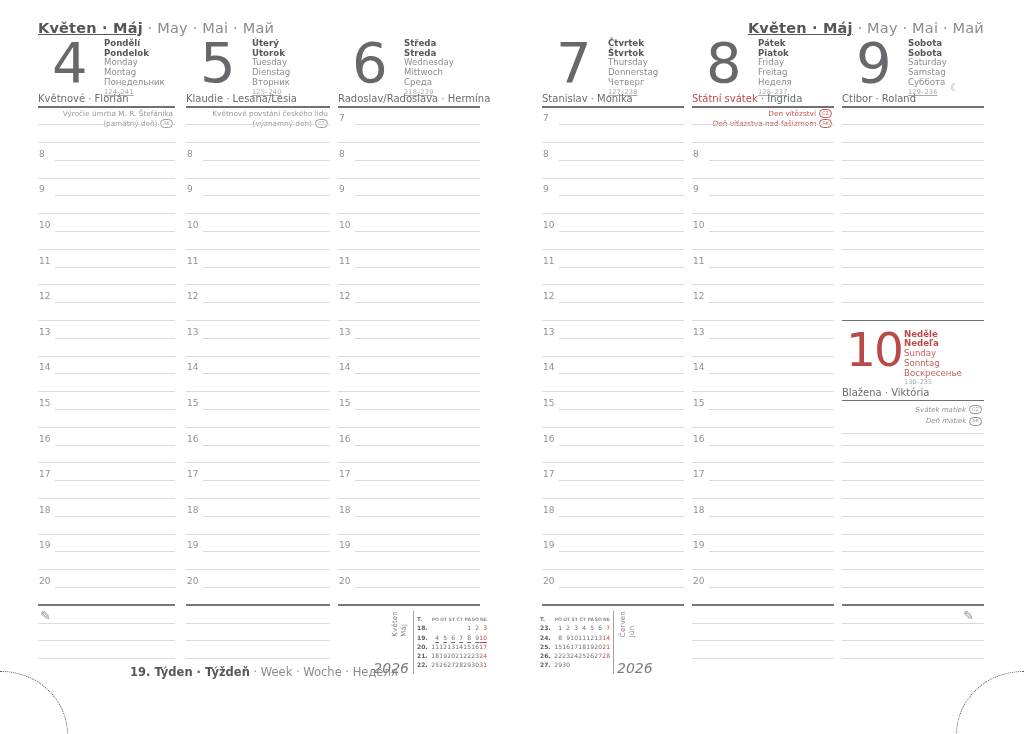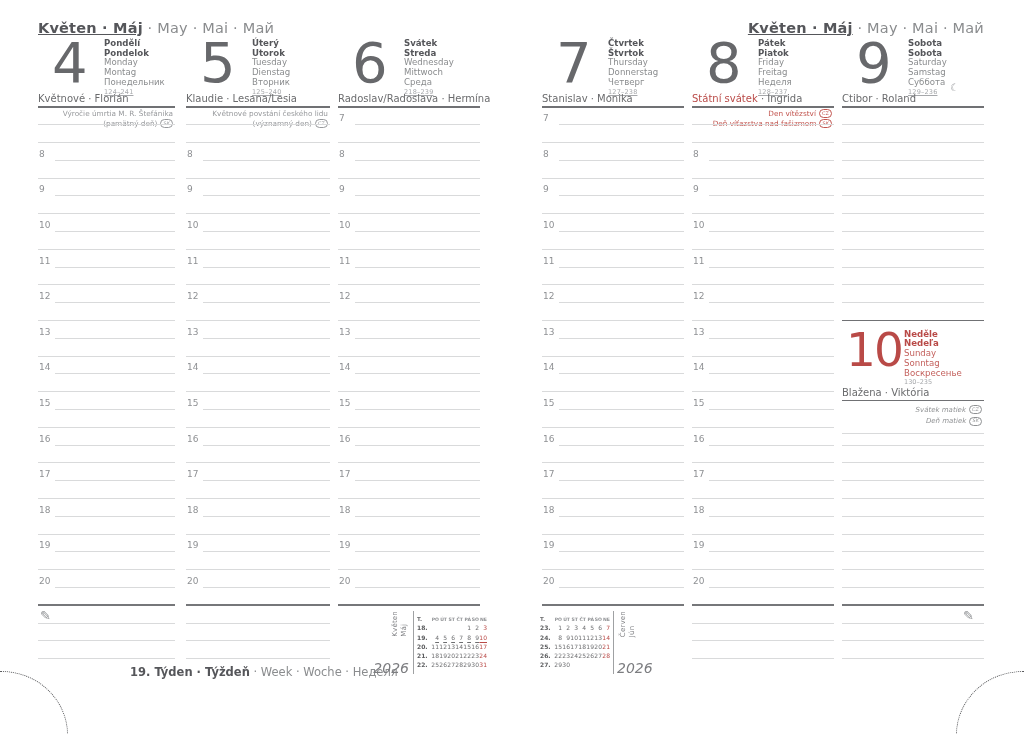--- a/index.html
+++ b/index.html
@@ -219,21 +219,21 @@
           <span class="hrn">20</span>
         </div>
         <div class="row thick" style="top: 588.1px; height: 17.8px;"></div>
         <div class="row" style="top: 605.9px; height: 17.8px;"></div>
         <div class="row" style="top: 623.7px; height: 17.8px;"></div>
         <div class="row" style="top: 641.5px; height: 17.8px;"></div>
       </div>
       <div class="col" style="left: 338px; width: 142px;">
         <div class="daynum">6</div>
         <div class="names">
-          <span class="nm b">Svátek</span>
+          <span class="nm b">Středa</span>
           <span class="nm b">Streda</span>
           <span class="nm">Wednesday</span>
           <span class="nm">Mittwoch</span>
           <span class="nm">Среда</span>
         </div>
         <div class="doy">218–239</div>
         <div class="nameday">Radoslav/Radoslava · Hermína</div>
         <div class="hrule"></div>
         <div class="row ind" style="top: 107.5px; height: 17.8px;">
           <span class="hrn">7</span>

